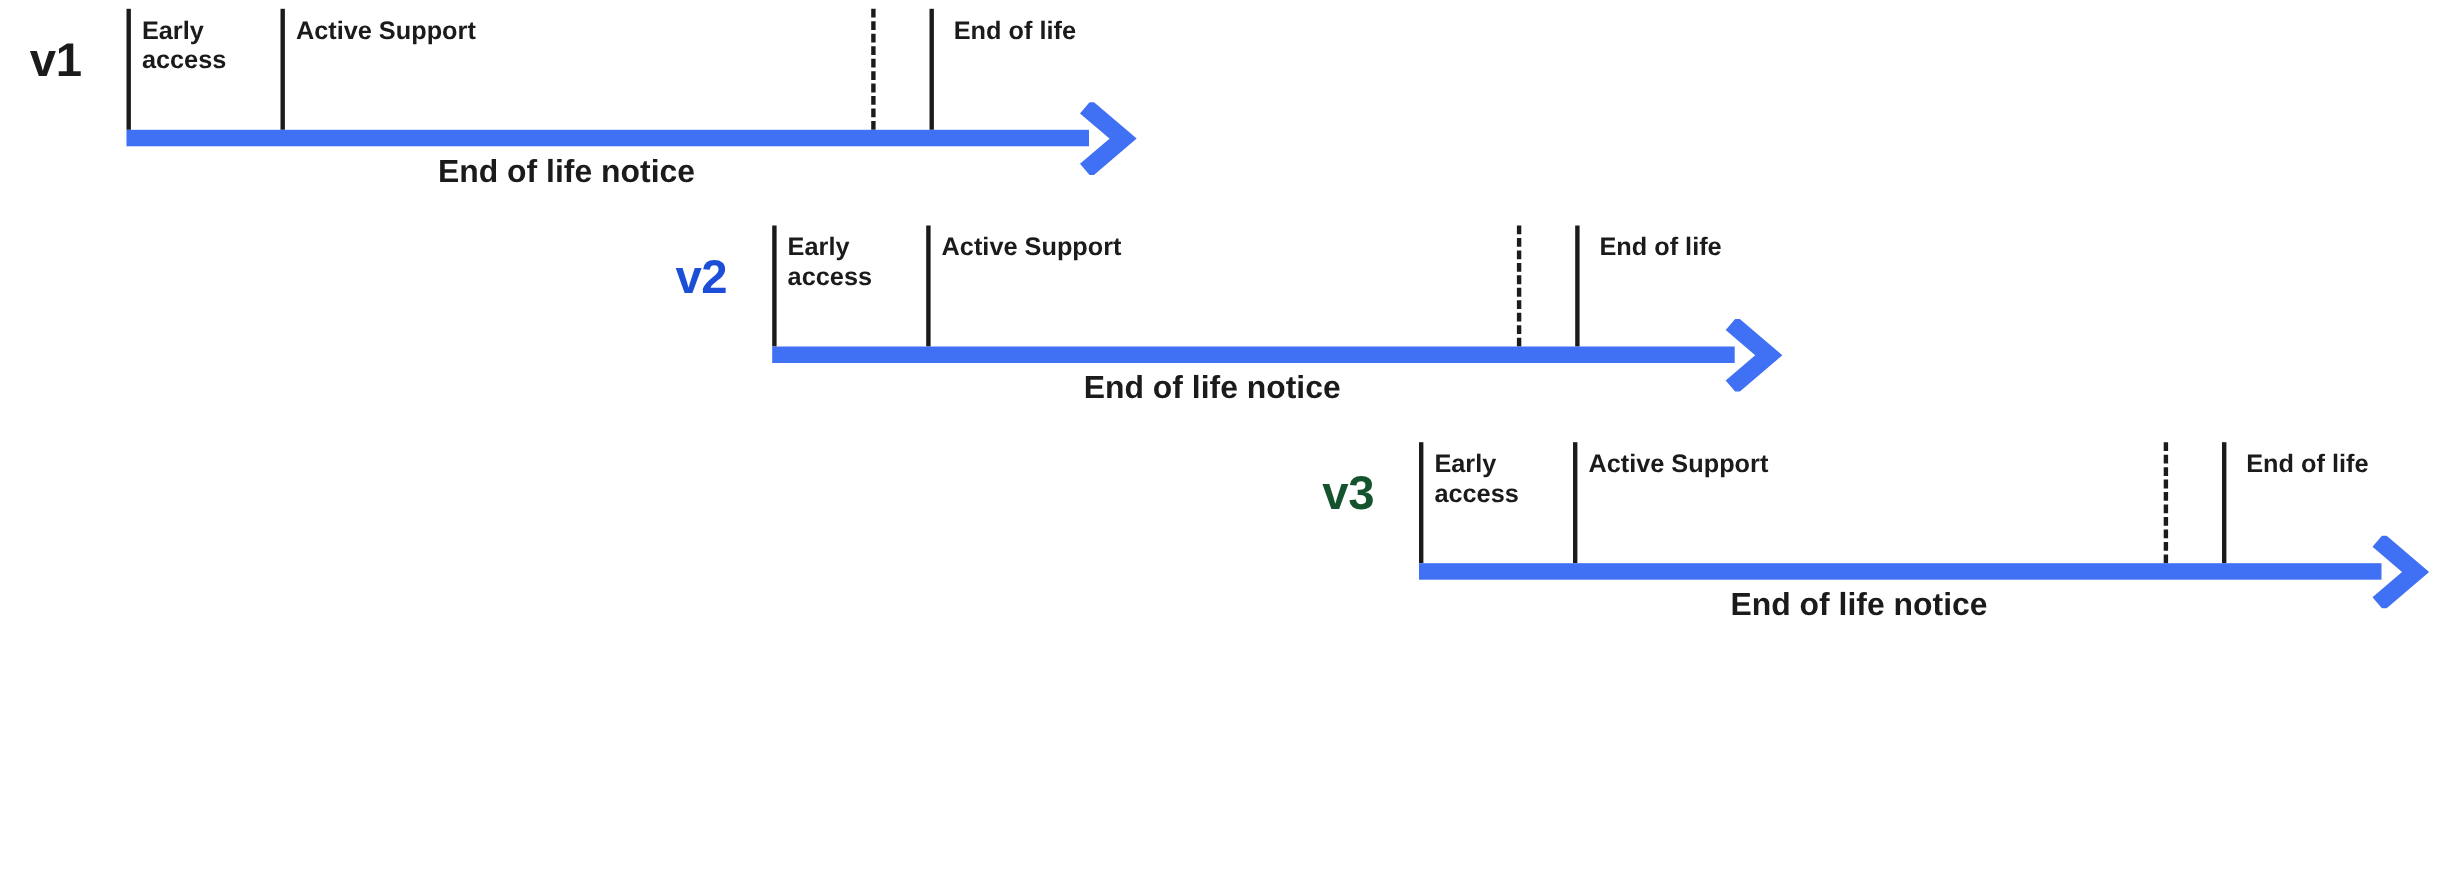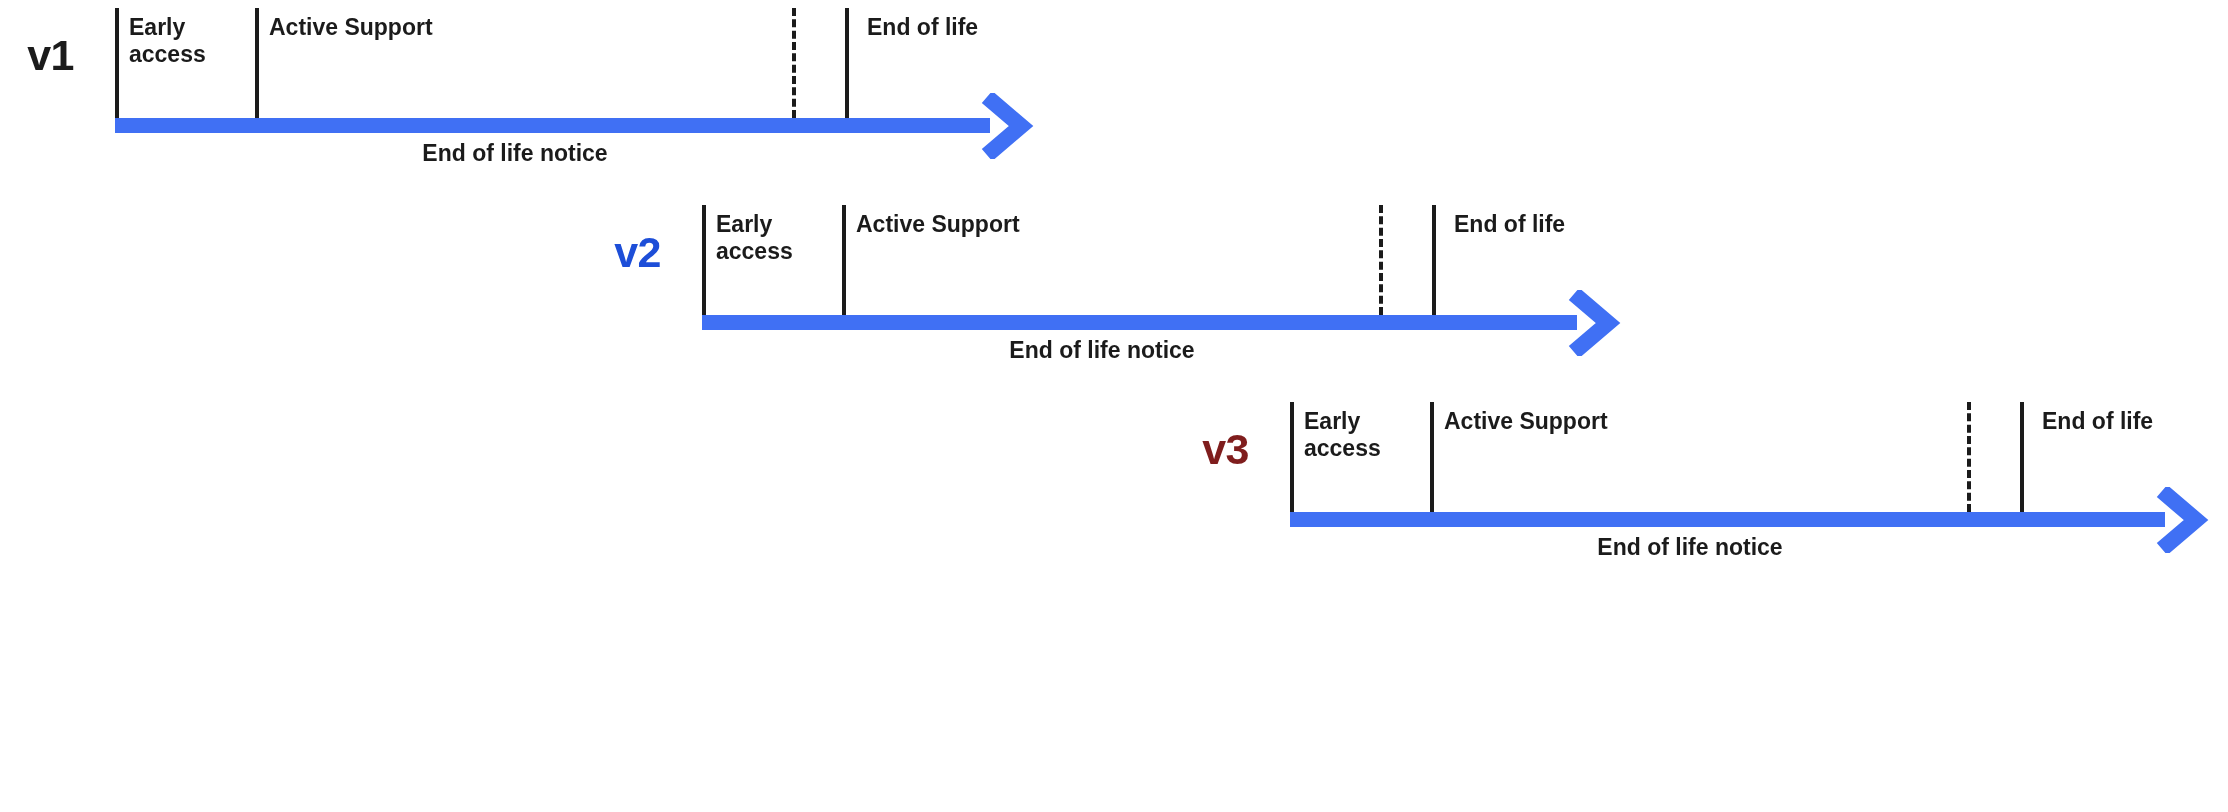--- a/index.html
+++ b/index.html
@@ -101,21 +101,21 @@
     width: 66px;
     height: 66px;
     overflow: visible;
   }
   .arrow-head svg { display: block; }
 
   
   .bar-caption {
     position: absolute;
     top: 140px;
-    font-size: 23px;
+    font-size: 29px;
     font-weight: 700;
     color: #1b1b1b;
     white-space: nowrap;
   }
 </style>
 </head>
 <body>
 
 <div id="canvas" style="width: 2228px; height: 812px; background: rgb(255, 255, 255);">
     <div class="timeline" style="left: 0px; top: 0px;">
@@ -152,21 +152,21 @@
         <div class="bar" style="left: 30px; width: 875px; background: rgb(64, 112, 244);"></div>
         <div class="arrow-head" style="left: 890px;">
           <svg width="66" height="66" viewBox="0 0 66 66">
             <path d="M 12 4 L 46 33 L 12 62" fill="none" stroke="#4070f4" stroke-width="16" stroke-linecap="butt" stroke-linejoin="miter"></path>
           </svg>
         </div>
         <div class="bar-caption" style="left: 430px; transform: translateX(-50%); color: rgb(27, 27, 27);">End of life notice</div>
       </div>
     </div>
     <div class="timeline" style="left: 1175px; top: 394px;">
-      <div class="version-label" style="color: #7f1d1d;">v3</div>
+      <div class="version-label" style="color: #14532d;">v3</div>
       <div class="track">
         <div class="divider" style="left: 30px; background: rgb(27, 27, 27);"></div>
         <div class="divider" style="left: 170px; background: rgb(27, 27, 27);"></div>
         <div class="divider" style="left: 760px; background: rgb(27, 27, 27);"></div>
         <div class="divider-dashed" style="left: 707px; border-left-color: rgb(27, 27, 27);"></div>
         <div class="phase-label wrap" style="left: 44px; color: rgb(27, 27, 27);">Early
 access</div>
         <div class="phase-label" style="left: 184px; color: rgb(27, 27, 27);">Active Support</div>
         <div class="phase-label" style="left: 782px; color: rgb(27, 27, 27);">End of life</div>
         <div class="bar" style="left: 30px; width: 875px; background: rgb(64, 112, 244);"></div>

